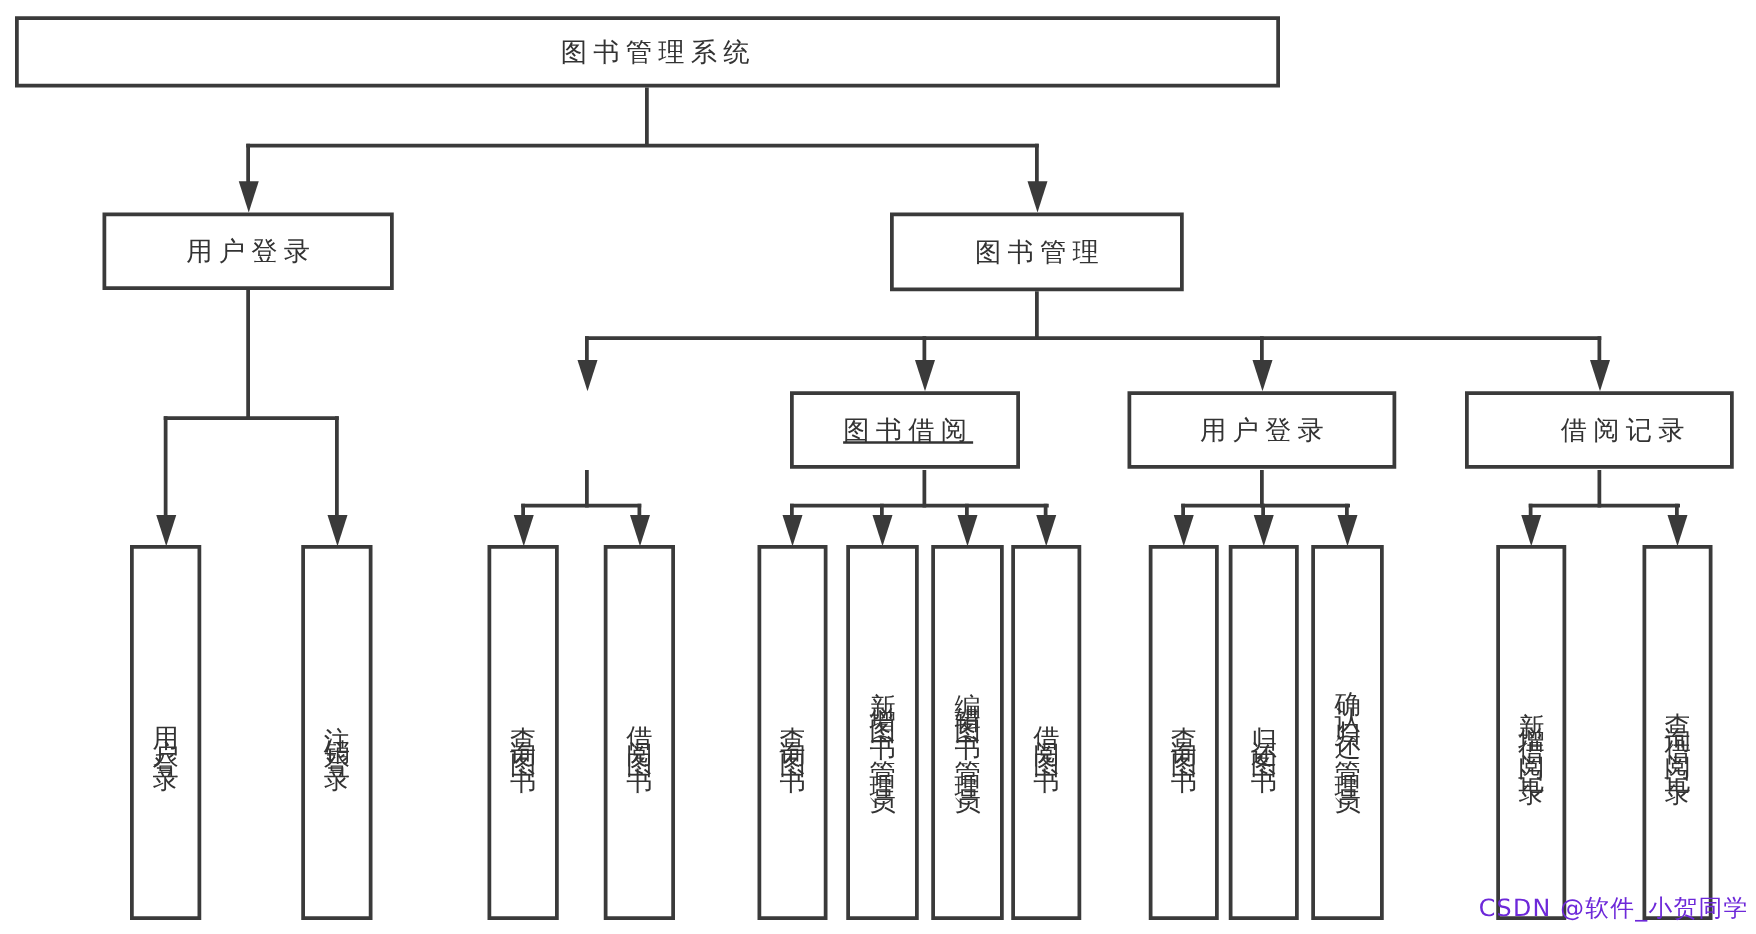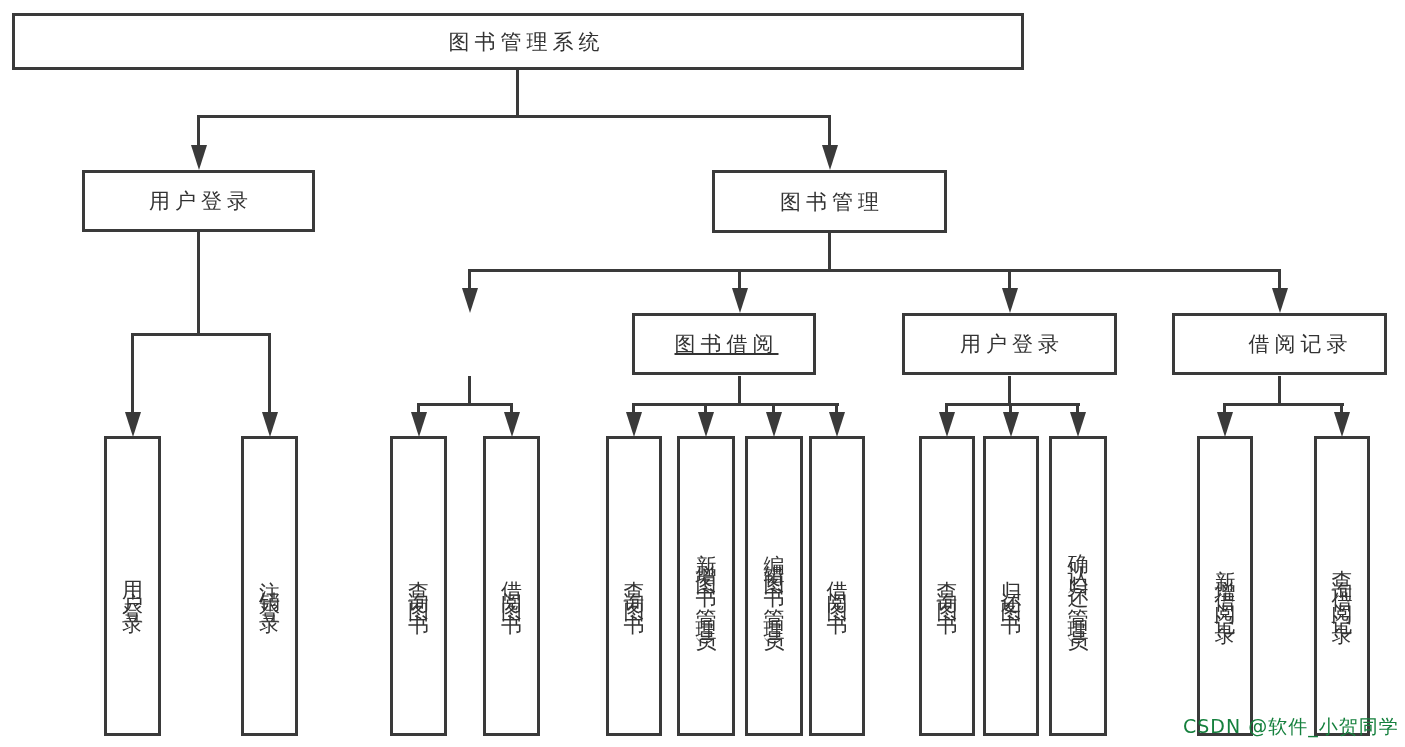--- a/index.html
+++ b/index.html
@@ -54,21 +54,21 @@
     border-left: 8px solid transparent;
     border-right: 8px solid transparent;
     border-top: 25px solid #3a3a3a;
   }
   .watermark {
     position: absolute;
     left: 1183px;
     top: 714px;
     font-size: 19px;
     letter-spacing: 1px;
-    color: #15803d;
+    color: #6d28d9;
     z-index: 5;
     white-space: nowrap;
   }
 </style>
 </head>
 <body>
 
 <div class="canvas">
 
   <div class="box" style="left:12px; top:13px; width:1012px; height:57px;padding-left:12px;">图书管理系统</div>

